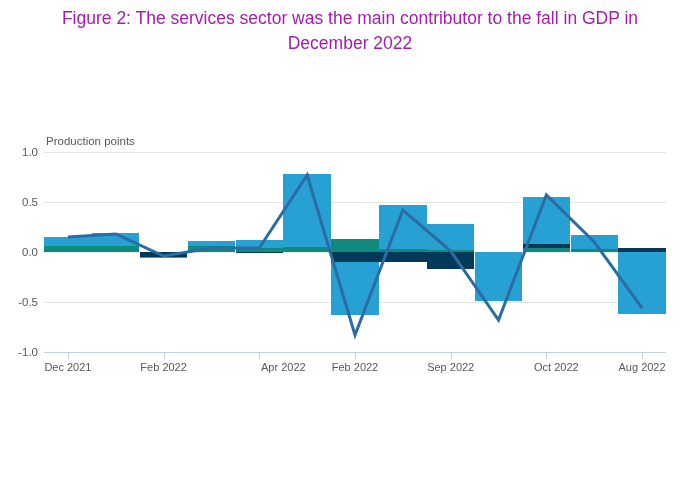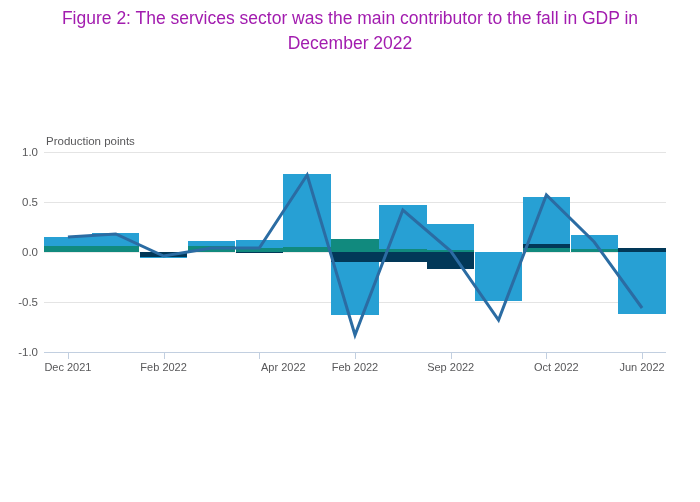--- a/index.html
+++ b/index.html
@@ -216,17 +216,17 @@
       <div class="ticklabel" style="left: 119.615px;">Feb 2022</div>
       <div class="tickmark" style="left: 215.308px;"></div>
       <div class="ticklabel" style="left: 215.308px; margin-left: 24px;">Apr 2022</div>
       <div class="tickmark" style="left: 311px;"></div>
       <div class="ticklabel" style="left: 311px;">Feb 2022</div>
       <div class="tickmark" style="left: 406.692px;"></div>
       <div class="ticklabel" style="left: 406.692px;">Sep 2022</div>
       <div class="tickmark" style="left: 502.385px;"></div>
       <div class="ticklabel" style="left: 502.385px; margin-left: 10px;">Oct 2022</div>
       <div class="tickmark" style="left: 598.077px;"></div>
-      <div class="ticklabel" style="left: 598.077px;">Jun 2022</div>
+      <div class="ticklabel" style="left: 598.077px;">Aug 2022</div>
     </div>
 
 
 </div>
 
 </body></html>

